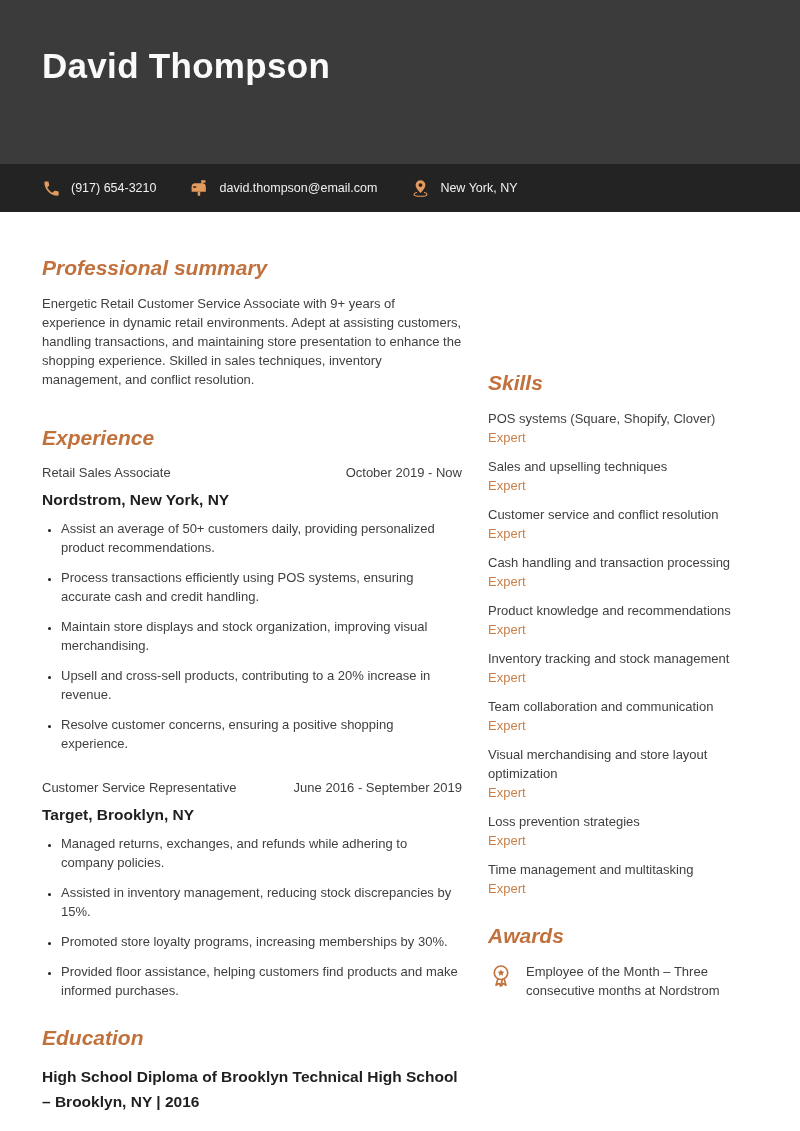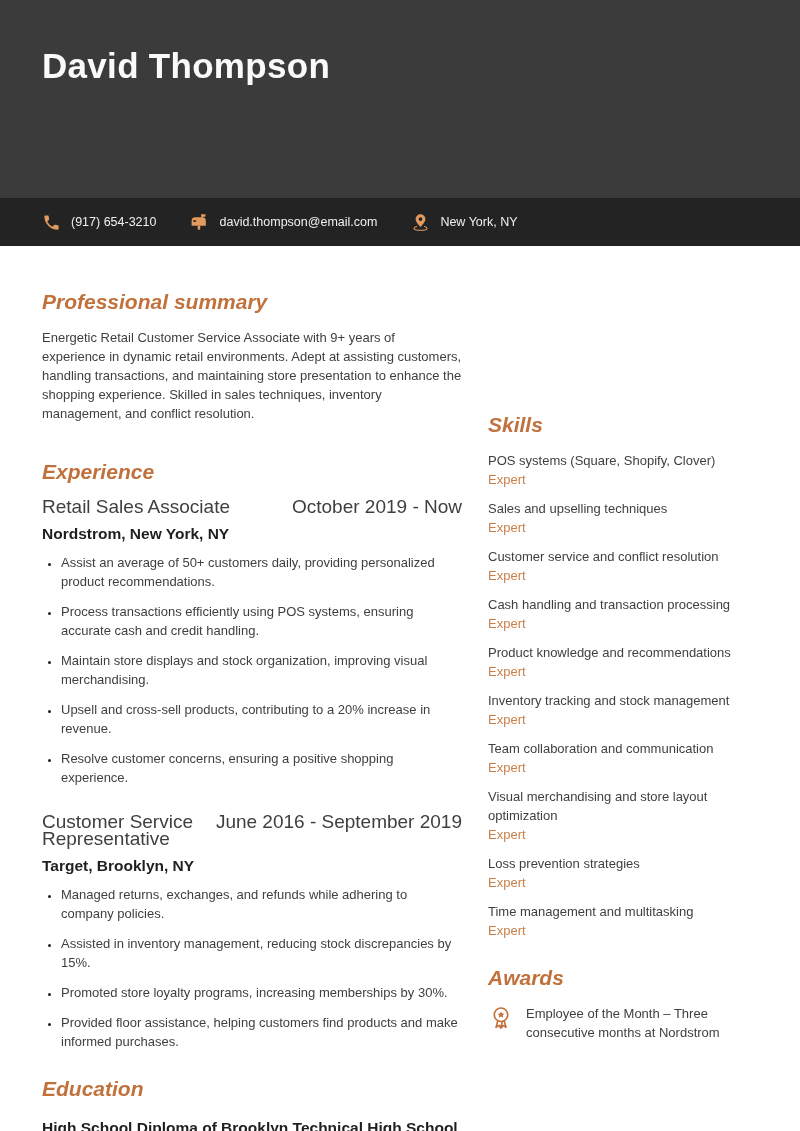--- a/index.html
+++ b/index.html
@@ -7,42 +7,42 @@
     --accent:#e39a5e; --heading:#c1713c; --expert:#c8804a;
     --text:#3f3f3f; --strong:#1f1f1f; --name-color:#fafafa; --contact-text:#f0f0f0;
   }
   *{box-sizing:border-box;}
   html,body{margin:0;padding:0;}
   body{
     width:800px;height:1131px;background:var(--page-bg);
     font-family:"Liberation Sans",sans-serif;overflow:hidden;
   }
   
-  .header{background:var(--header-bg);padding:46px 42px 0;height:198px;}
+  .header{background:var(--header-bg);padding:46px 42px 0;height:164px;}
   .name{margin:0 0 13px;font-size:35px;line-height:40px;font-weight:700;color:var(--name-color);letter-spacing:.3px;}
   .job-headline{margin:0;font-size:23px;line-height:27px;font-weight:500;color:var(--accent);}
   
   .contact-bar{background:var(--contact-bg);height:48px;display:flex;align-items:center;padding:0 42px;gap:34px;}
   .contact-item{display:flex;align-items:center;gap:10px;color:var(--contact-text);font-size:12.5px;}
   .contact-item .icon{color:var(--accent);display:inline-flex;}
   .contact-item svg{width:19px;height:19px;}
   
   .columns{display:flex;padding:44px 42px 0;gap:26px;align-items:center;}
   .col-left{width:420px;flex:0 0 420px;}
   .col-right{flex:1;min-width:0;}
   h2.section-heading{
     margin:0 0 14px;font-size:21px;line-height:24px;font-weight:700;
     font-style:italic;color:var(--heading);
   }
   
   .summary-text{margin:0;font-size:13px;line-height:19px;color:var(--text);}
   .section-experience{margin-top:37px;}
   
   .job{margin-top:2px;}
-  .job-head{display:flex;justify-content:space-between;align-items:baseline;font-size:19px;line-height:17px;color:var(--text);margin-bottom:9px;}
+  .job-head{display:flex;justify-content:space-between;align-items:baseline;font-size:13px;line-height:17px;color:var(--text);margin-bottom:9px;}
   .job-dates{white-space:nowrap;}
   .job-company{font-size:15.5px;line-height:19px;font-weight:700;color:var(--strong);margin-bottom:10px;}
   ul.bullets{margin:0 0 26px;padding-left:19px;list-style:disc;}
   ul.bullets li{font-size:13px;line-height:19px;color:var(--text);margin-bottom:11px;}
   ul.bullets li::marker{color:var(--strong);font-size:11px;}
   
   .section-education{margin-top:13px;}
   .degree{margin:0;font-size:15.5px;line-height:25px;font-weight:700;color:var(--strong);}
   
   .skill{margin-bottom:10px;}

